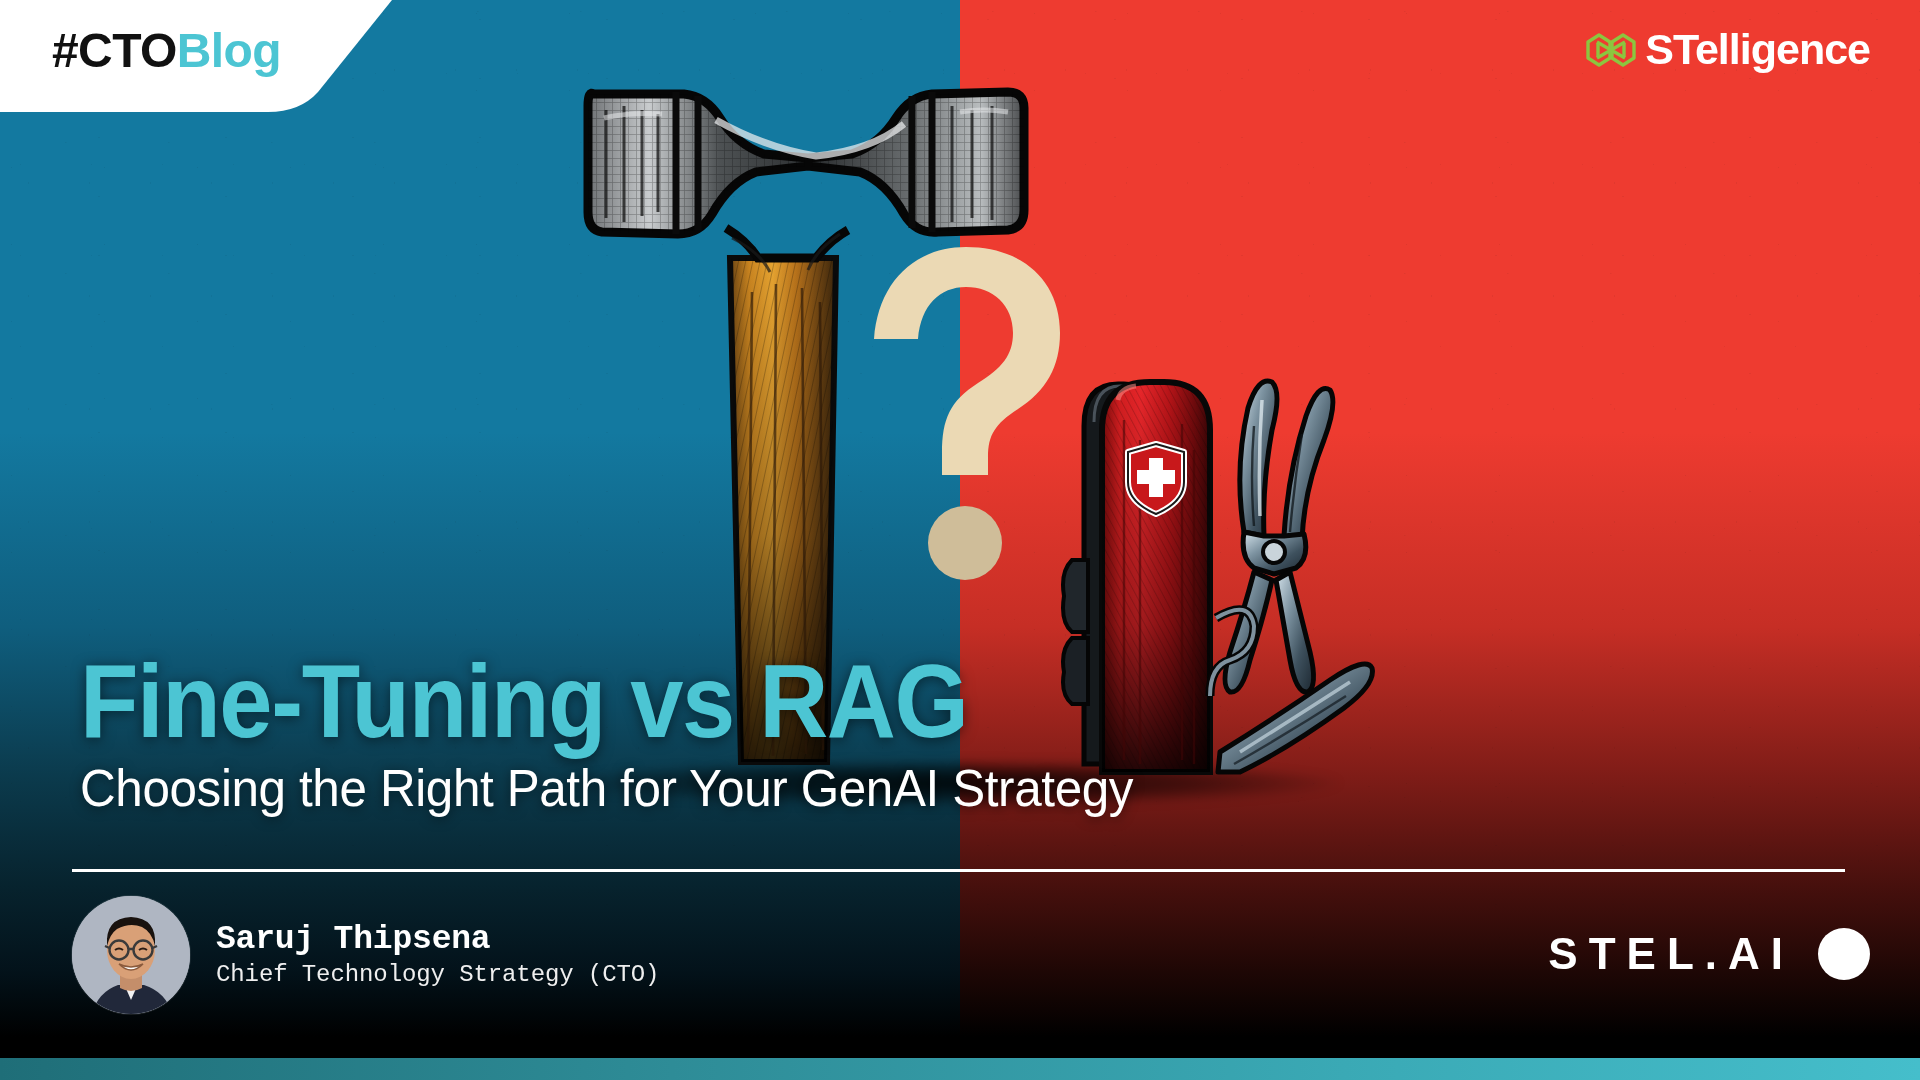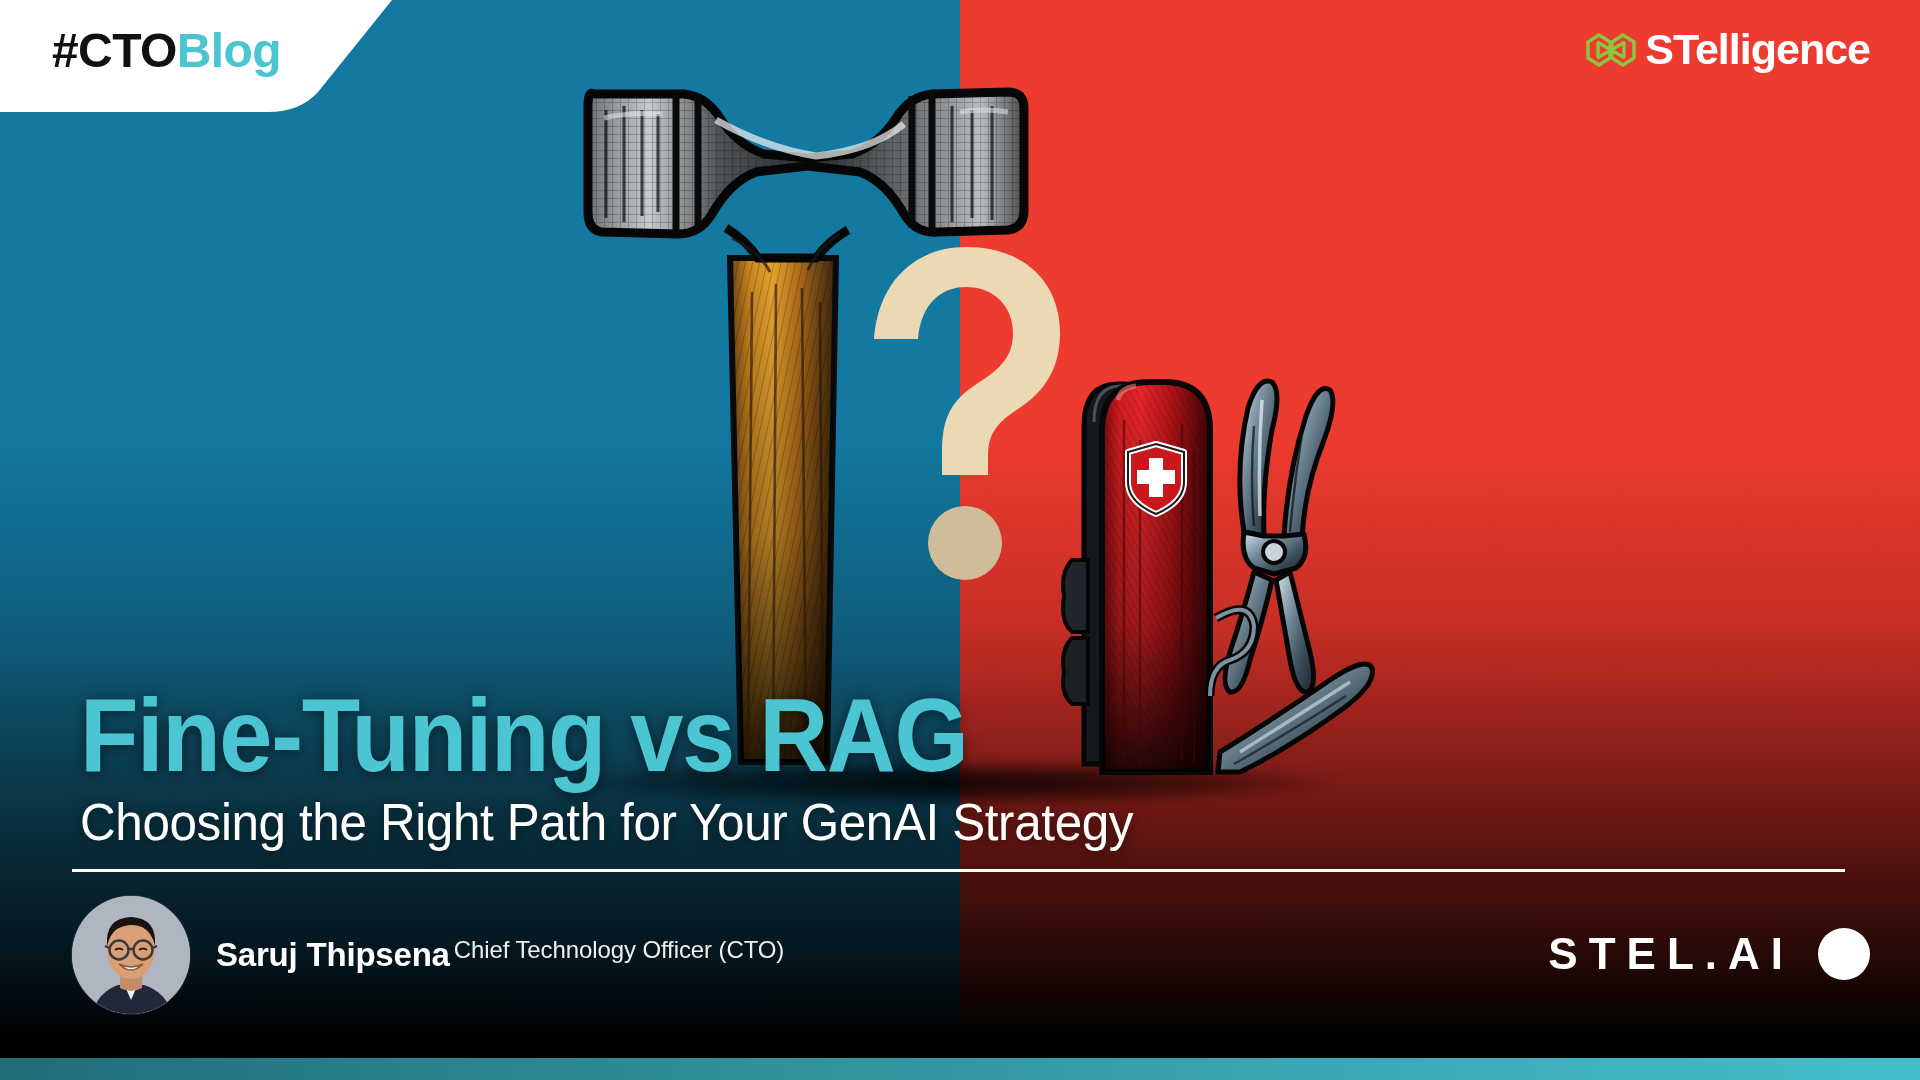--- a/index.html
+++ b/index.html
@@ -72,21 +72,21 @@
   .hammer{ position:absolute; left:580px; top:62px; width:460px; height:720px; z-index:14; }
   .knife{  position:absolute; left:1058px; top:360px; width:320px; height:420px; z-index:13; }
 
   .ground-shadow{
     position:absolute; left:560px; top:760px; width:780px; height:46px; z-index:11;
     background:radial-gradient(ellipse at 50% 50%, rgba(0,0,0,.85) 0%, rgba(0,0,0,.45) 45%, rgba(0,0,0,0) 72%);
     filter:blur(5px);
   }
 
   
-  .headline-wrap{ position:absolute; left:80px; top:648px; z-index:30;margin-top:34px; }
+  .headline-wrap{ position:absolute; left:80px; top:648px; z-index:30; }
   .title{
     font-size:104px; font-weight:700; color:#4CC5D3;
     letter-spacing:-1.5px; line-height:1.02; white-space:nowrap;
     transform:scaleX(.92); transform-origin:left center;
     text-shadow:0 2px 14px rgba(0,0,0,.55);
   }
   .subtitle{
     margin-top:6px;
     font-size:52px; font-weight:400; color:#FFFFFF;
     letter-spacing:-.4px; line-height:1.1; white-space:nowrap;
@@ -105,21 +105,21 @@
   }
   .author{
     position:absolute; left:72px; top:16px; display:flex; align-items:center; gap:26px;
   }
   .avatar{
     width:118px; height:118px; border-radius:50%; overflow:hidden;
     background:#AFB6C2; position:relative; flex:0 0 auto;
     box-shadow:0 0 0 1px rgba(255,255,255,.10);
   }
   .avatar svg{ display:block; width:118px; height:118px; }
-  .author-meta{ display:flex; flex-direction:row; gap:4px; }
+  .author-meta{ display:flex; flex-direction:column; gap:4px;font-family:Liberation Mono, monospace; }
   .author-name{
     color:#FFFFFF; font-size:33px; font-weight:700; letter-spacing:-.2px; line-height:1.1;
   }
   .author-role{
     color:#EFEFEF; font-size:24px; font-weight:400; letter-spacing:-.1px; line-height:1.1;
   }
 
   .stelai{
     position:absolute; right:50px; top:48px;
     display:flex; align-items:center; gap:24px;
@@ -333,21 +333,21 @@
           </g>
 
           <path d="M43 54 Q47 51 51 54" stroke="#2B1C14" stroke-width="2" fill="none"></path>
           <path d="M67 54 Q71 51 75 54" stroke="#2B1C14" stroke-width="2" fill="none"></path>
 
           <path d="M47 68 Q59 80 71 68 Q59 74 47 68 Z" fill="#FFFFFF" stroke="#8A5A3C" stroke-width="1.4"></path>
         </svg>
       </div>
       <div class="author-meta">
         <div class="author-name">Saruj Thipsena</div>
-        <div class="author-role">Chief Technology Officer (CTO)</div>
+        <div class="author-role">Chief Technology Strategy (CTO)</div>
       </div>
     </div>
 
     <div class="stelai">
       <div class="stelai-word">STEL.AI</div>
       <div class="stelai-dot"></div>
     </div>
   </div>
 
   <div class="bottom-bar"></div>

